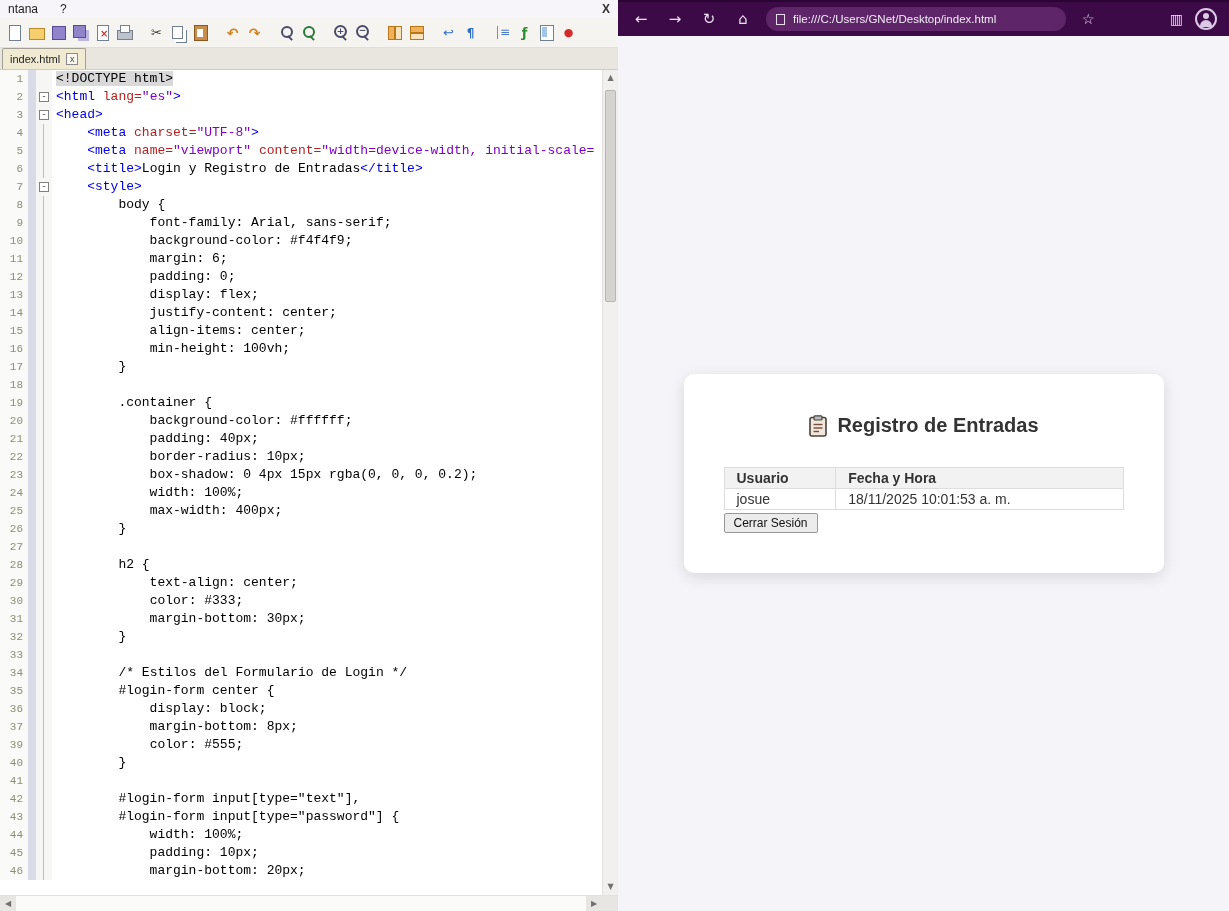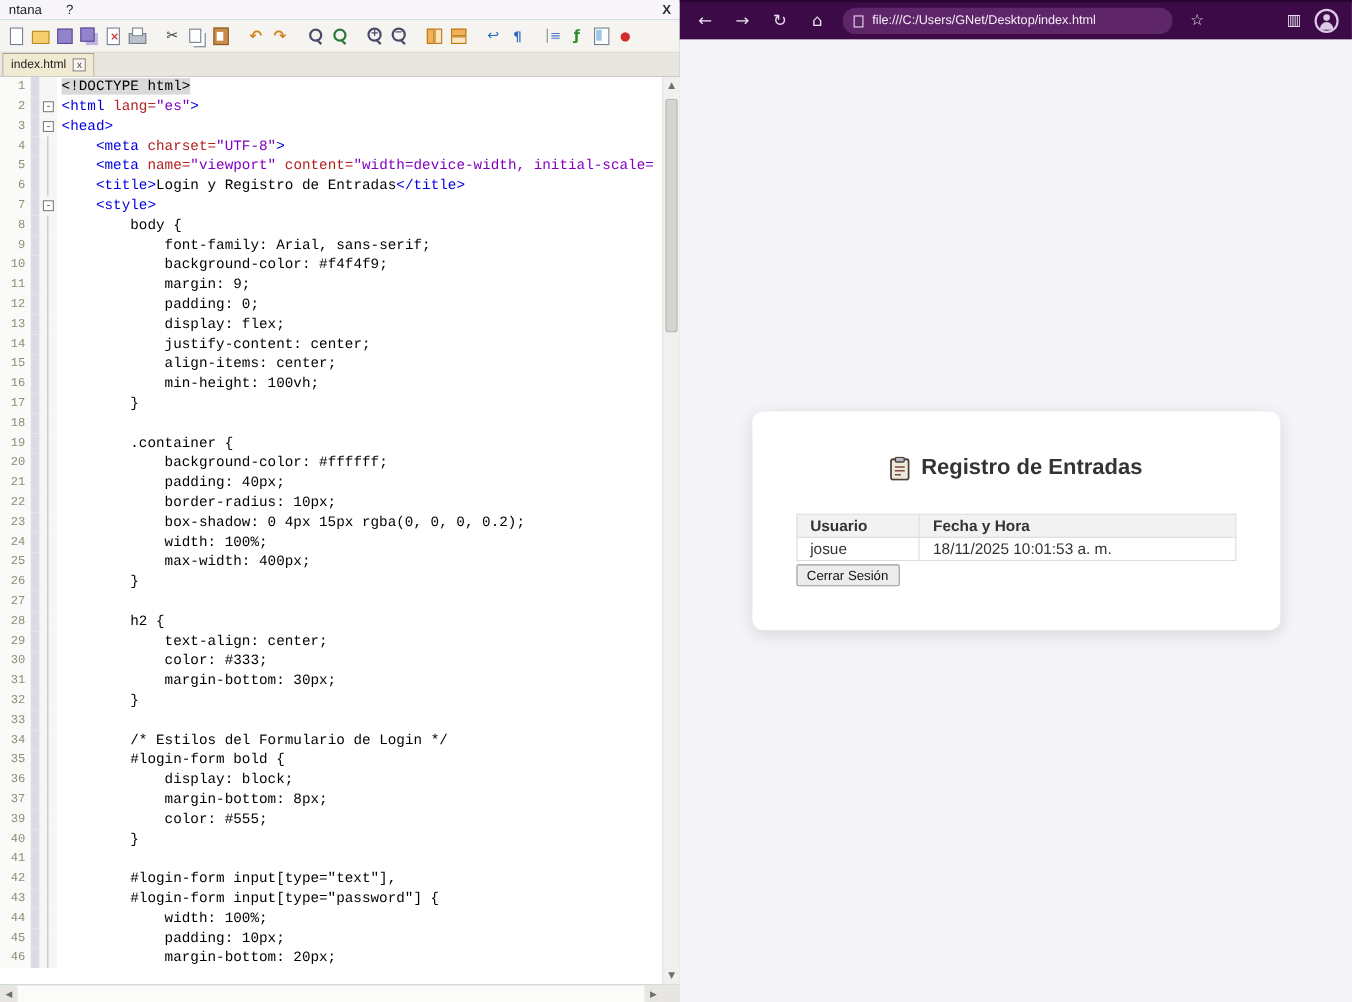--- a/index.html
+++ b/index.html
@@ -153,21 +153,21 @@
           <div class="ln"><span class="num">1</span><span class="bm"></span><span class="fold"></span><span class="txt"><span class="seg-d">&lt;!DOCTYPE html&gt;</span></span></div>
           <div class="ln"><span class="num">2</span><span class="bm"></span><span class="fold"><span class="box">-</span></span><span class="txt"><span class="seg-t">&lt;html </span><span class="seg-a">lang=</span><span class="seg-s">"</span><span class="seg-sw">es</span><span class="seg-s">"</span><span class="seg-t">&gt;</span></span></div>
           <div class="ln"><span class="num">3</span><span class="bm"></span><span class="fold"><span class="box">-</span></span><span class="txt"><span class="seg-t">&lt;head&gt;</span></span></div>
           <div class="ln"><span class="num">4</span><span class="bm"></span><span class="fold"><span class="vline"></span></span><span class="txt"><span class="seg-p">    </span><span class="seg-t">&lt;meta </span><span class="seg-a">charset=</span><span class="seg-s">"UTF-8"</span><span class="seg-t">&gt;</span></span></div>
           <div class="ln"><span class="num">5</span><span class="bm"></span><span class="fold"><span class="vline"></span></span><span class="txt"><span class="seg-p">    </span><span class="seg-t">&lt;meta </span><span class="seg-a">name=</span><span class="seg-s">"</span><span class="seg-sw">viewport</span><span class="seg-s">"</span><span class="seg-p"> </span><span class="seg-a">content=</span><span class="seg-s">"width=device-width, initial-scale=</span></span></div>
           <div class="ln"><span class="num">6</span><span class="bm"></span><span class="fold"><span class="vline"></span></span><span class="txt"><span class="seg-p">    </span><span class="seg-t">&lt;title&gt;</span><span class="seg-p">Login y </span><span class="seg-pw">Registro</span><span class="seg-p"> de </span><span class="seg-pw">Entradas</span><span class="seg-t">&lt;/title&gt;</span></span></div>
           <div class="ln"><span class="num">7</span><span class="bm"></span><span class="fold"><span class="box">-</span></span><span class="txt"><span class="seg-p">    </span><span class="seg-t">&lt;style&gt;</span></span></div>
           <div class="ln"><span class="num">8</span><span class="bm"></span><span class="fold"><span class="vline"></span></span><span class="txt"><span class="seg-p">        body {</span></span></div>
           <div class="ln"><span class="num">9</span><span class="bm"></span><span class="fold"><span class="vline"></span></span><span class="txt"><span class="seg-p">            font-family: </span><span class="seg-pw">Arial</span><span class="seg-p">, sans-serif;</span></span></div>
           <div class="ln"><span class="num">10</span><span class="bm"></span><span class="fold"><span class="vline"></span></span><span class="txt"><span class="seg-p">            background-</span><span class="seg-pw">color</span><span class="seg-p">: #f4f4f9;</span></span></div>
-          <div class="ln"><span class="num">11</span><span class="bm"></span><span class="fold"><span class="vline"></span></span><span class="txt"><span class="seg-p">            margin: 9;</span></span></div>
+          <div class="ln"><span class="num">11</span><span class="bm"></span><span class="fold"><span class="vline"></span></span><span class="txt"><span class="seg-p">            margin: 6;</span></span></div>
           <div class="ln"><span class="num">12</span><span class="bm"></span><span class="fold"><span class="vline"></span></span><span class="txt"><span class="seg-p">            padding: 0;</span></span></div>
           <div class="ln"><span class="num">13</span><span class="bm"></span><span class="fold"><span class="vline"></span></span><span class="txt"><span class="seg-p">            display: flex;</span></span></div>
           <div class="ln"><span class="num">14</span><span class="bm"></span><span class="fold"><span class="vline"></span></span><span class="txt"><span class="seg-p">            justify-content: </span><span class="seg-pw">center</span><span class="seg-p">;</span></span></div>
           <div class="ln"><span class="num">15</span><span class="bm"></span><span class="fold"><span class="vline"></span></span><span class="txt"><span class="seg-p">            align-items: </span><span class="seg-pw">center</span><span class="seg-p">;</span></span></div>
           <div class="ln"><span class="num">16</span><span class="bm"></span><span class="fold"><span class="vline"></span></span><span class="txt"><span class="seg-p">            </span><span class="seg-pw">min</span><span class="seg-p">-height: 100vh;</span></span></div>
           <div class="ln"><span class="num">17</span><span class="bm"></span><span class="fold"><span class="vline"></span></span><span class="txt"><span class="seg-p">        }</span></span></div>
           <div class="ln"><span class="num">18</span><span class="bm"></span><span class="fold"><span class="vline"></span></span><span class="txt"></span></div>
           <div class="ln"><span class="num">19</span><span class="bm"></span><span class="fold"><span class="vline"></span></span><span class="txt"><span class="seg-p">        .container {</span></span></div>
           <div class="ln"><span class="num">20</span><span class="bm"></span><span class="fold"><span class="vline"></span></span><span class="txt"><span class="seg-p">            background-</span><span class="seg-pw">color</span><span class="seg-p">: </span><span class="seg-pw">#ffffff</span><span class="seg-p">;</span></span></div>
           <div class="ln"><span class="num">21</span><span class="bm"></span><span class="fold"><span class="vline"></span></span><span class="txt"><span class="seg-p">            padding: 40px;</span></span></div>
@@ -177,21 +177,21 @@
           <div class="ln"><span class="num">25</span><span class="bm"></span><span class="fold"><span class="vline"></span></span><span class="txt"><span class="seg-p">            </span><span class="seg-pw">max</span><span class="seg-p">-width: 400px;</span></span></div>
           <div class="ln"><span class="num">26</span><span class="bm"></span><span class="fold"><span class="vline"></span></span><span class="txt"><span class="seg-p">        }</span></span></div>
           <div class="ln"><span class="num">27</span><span class="bm"></span><span class="fold"><span class="vline"></span></span><span class="txt"></span></div>
           <div class="ln"><span class="num">28</span><span class="bm"></span><span class="fold"><span class="vline"></span></span><span class="txt"><span class="seg-p">        h2 {</span></span></div>
           <div class="ln"><span class="num">29</span><span class="bm"></span><span class="fold"><span class="vline"></span></span><span class="txt"><span class="seg-p">            text-align: </span><span class="seg-pw">center</span><span class="seg-p">;</span></span></div>
           <div class="ln"><span class="num">30</span><span class="bm"></span><span class="fold"><span class="vline"></span></span><span class="txt"><span class="seg-p">            </span><span class="seg-pw">color</span><span class="seg-p">: #333;</span></span></div>
           <div class="ln"><span class="num">31</span><span class="bm"></span><span class="fold"><span class="vline"></span></span><span class="txt"><span class="seg-p">            margin-bottom: 30px;</span></span></div>
           <div class="ln"><span class="num">32</span><span class="bm"></span><span class="fold"><span class="vline"></span></span><span class="txt"><span class="seg-p">        }</span></span></div>
           <div class="ln"><span class="num">33</span><span class="bm"></span><span class="fold"><span class="vline"></span></span><span class="txt"></span></div>
           <div class="ln"><span class="num">34</span><span class="bm"></span><span class="fold"><span class="vline"></span></span><span class="txt"><span class="seg-p">        /* </span><span class="seg-pw">Estilos</span><span class="seg-p"> </span><span class="seg-pw">del</span><span class="seg-p"> </span><span class="seg-pw">Formulario</span><span class="seg-p"> de Login */</span></span></div>
-          <div class="ln"><span class="num">35</span><span class="bm"></span><span class="fold"><span class="vline"></span></span><span class="txt"><span class="seg-p">        #login-form bold {</span></span></div>
+          <div class="ln"><span class="num">35</span><span class="bm"></span><span class="fold"><span class="vline"></span></span><span class="txt"><span class="seg-p">        #login-form center {</span></span></div>
           <div class="ln"><span class="num">36</span><span class="bm"></span><span class="fold"><span class="vline"></span></span><span class="txt"><span class="seg-p">            display: block;</span></span></div>
           <div class="ln"><span class="num">37</span><span class="bm"></span><span class="fold"><span class="vline"></span></span><span class="txt"><span class="seg-p">            margin-bottom: 8px;</span></span></div>
           <div class="ln"><span class="num">39</span><span class="bm"></span><span class="fold"><span class="vline"></span></span><span class="txt"><span class="seg-p">            </span><span class="seg-pw">color</span><span class="seg-p">: #555;</span></span></div>
           <div class="ln"><span class="num">40</span><span class="bm"></span><span class="fold"><span class="vline"></span></span><span class="txt"><span class="seg-p">        }</span></span></div>
           <div class="ln"><span class="num">41</span><span class="bm"></span><span class="fold"><span class="vline"></span></span><span class="txt"></span></div>
           <div class="ln"><span class="num">42</span><span class="bm"></span><span class="fold"><span class="vline"></span></span><span class="txt"><span class="seg-p">        #login-form input[type="text"],</span></span></div>
           <div class="ln"><span class="num">43</span><span class="bm"></span><span class="fold"><span class="vline"></span></span><span class="txt"><span class="seg-p">        #login-form input[type="password"] {</span></span></div>
           <div class="ln"><span class="num">44</span><span class="bm"></span><span class="fold"><span class="vline"></span></span><span class="txt"><span class="seg-p">            width: 100%;</span></span></div>
           <div class="ln"><span class="num">45</span><span class="bm"></span><span class="fold"><span class="vline"></span></span><span class="txt"><span class="seg-p">            padding: 10px;</span></span></div>
           <div class="ln"><span class="num">46</span><span class="bm"></span><span class="fold"><span class="vline"></span></span><span class="txt"><span class="seg-p">            margin-bottom: 20px;</span></span></div>

